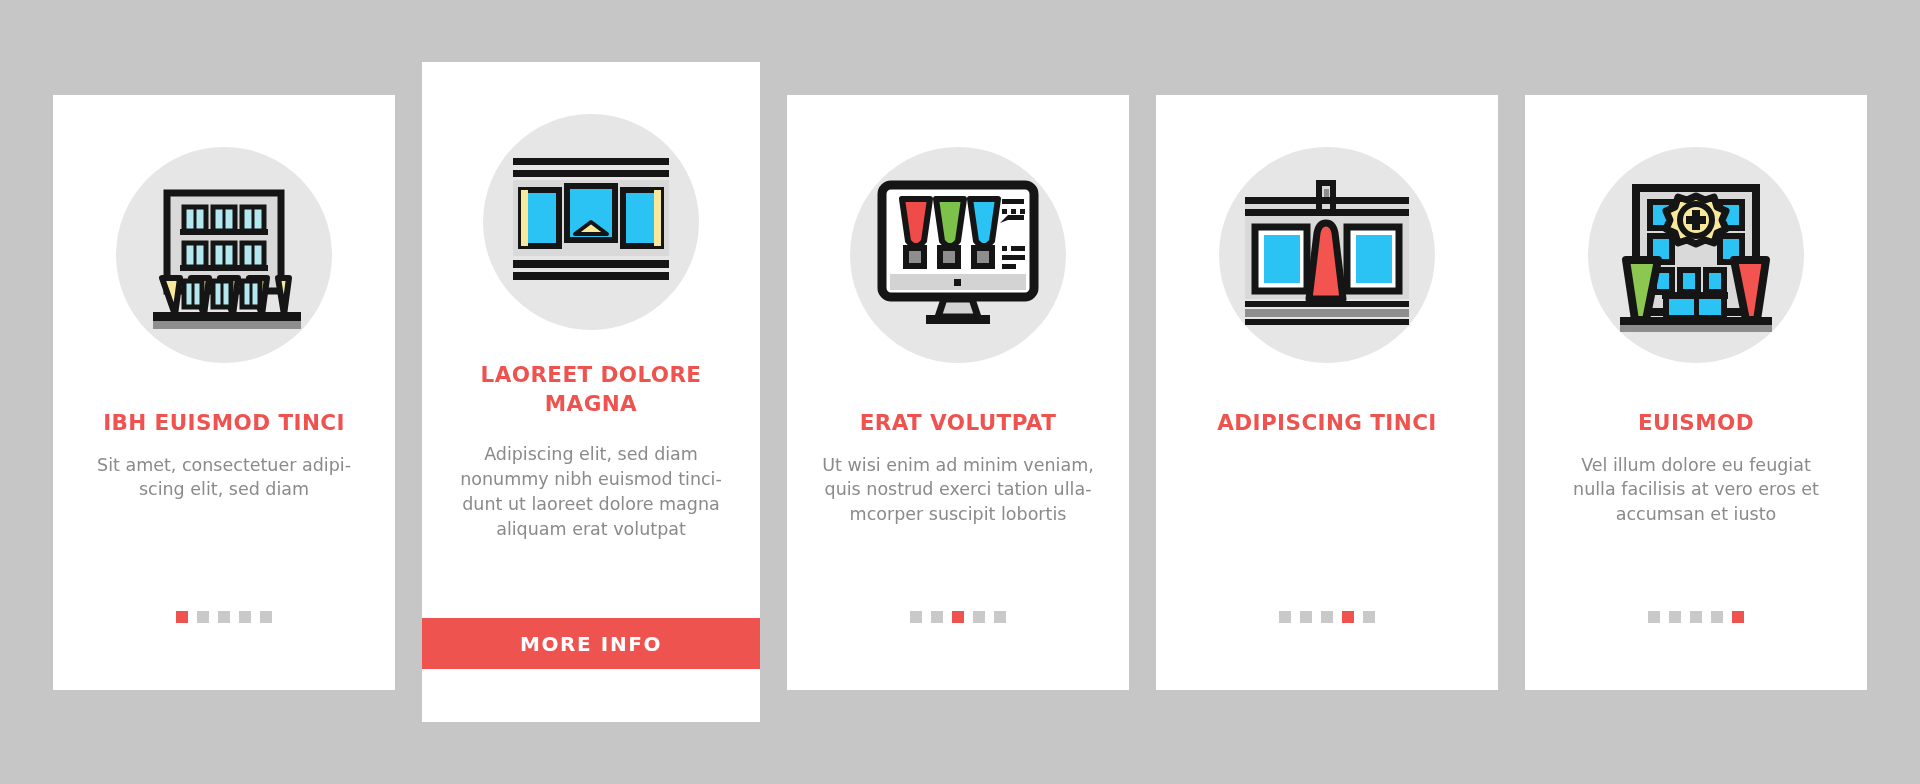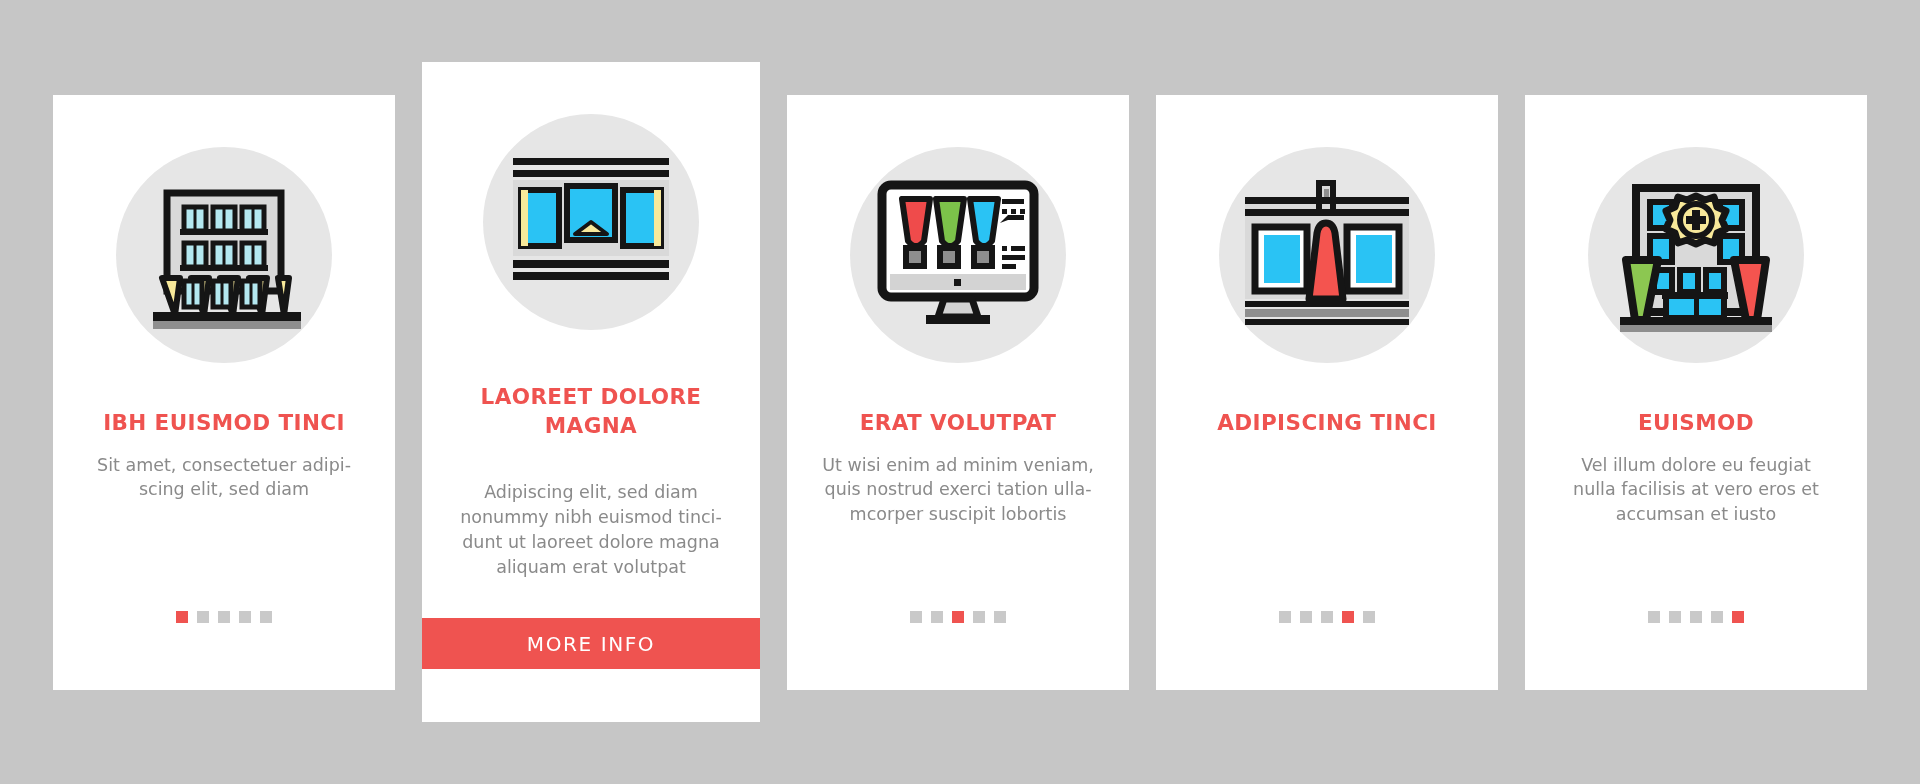--- a/index.html
+++ b/index.html
@@ -38,21 +38,20 @@
     padding: 0;
     display: flex;
     flex-direction: column;
     align-items: center;
     position: relative;
     flex: 0 0 auto;
   }
   .card.featured {
     width: 338px;
     height: 660px;
-    gap: 22px;
   }
   .icon-wrap {
     width: 100%;
     display: flex;
     justify-content: center;
     align-items: center;
     margin-top: 44px;
     height: 232px;
   }
   .card.featured .icon-wrap {
@@ -85,21 +84,21 @@
   .card.featured .title { margin-top: 22px; }
   .desc {
     color: #8a8a8a;
     font-size: 17.5px;
     line-height: 1.42;
     text-align: center;
     margin: 0;
     padding: 0 28px;
   }
   .card .desc { margin-top: 16px; }
-  .card.featured .desc { margin-top: 18px; }
+  .card.featured .desc { margin-top: 24px; }
   .dots {
     position: absolute;
     left: 0;
     width: 100%;
     display: flex;
     justify-content: center;
     gap: 9px;
   }
   .dot {
     width: 12px;
@@ -109,21 +108,21 @@
   .dot.active { background: #ef5350; }
   .more-btn {
     position: absolute;
     left: 0;
     width: 100%;
     height: 51px;
     background: #ef5350;
     color: #ffffff;
     border: 0;
     font-family: inherit;
-    font-weight: normal;
+    font-weight: bold;
     font-size: 20px;
     letter-spacing: 1.6px;
     display: flex;
     align-items: center;
     justify-content: center;
     cursor: pointer;
     padding: 0;
   }
 </style>
 </head>

